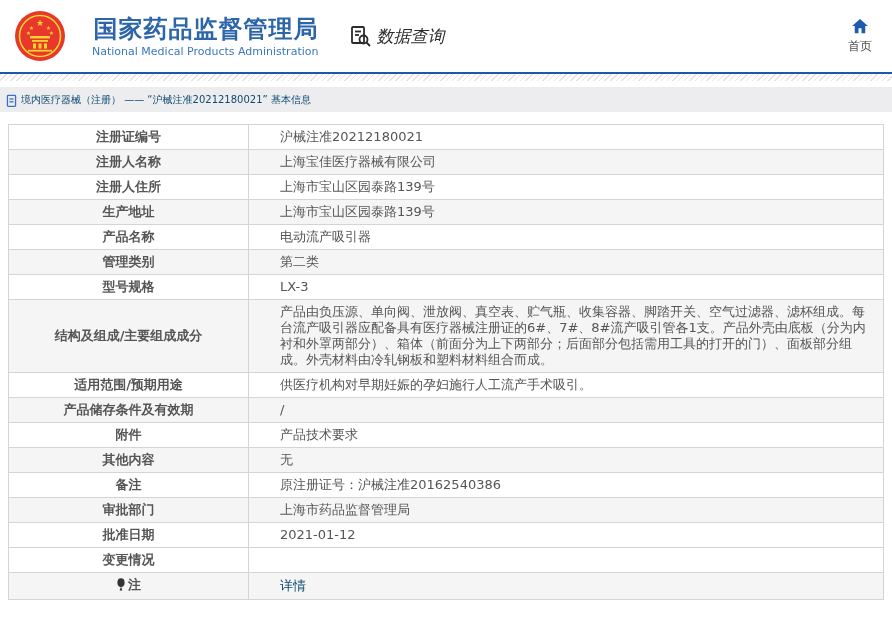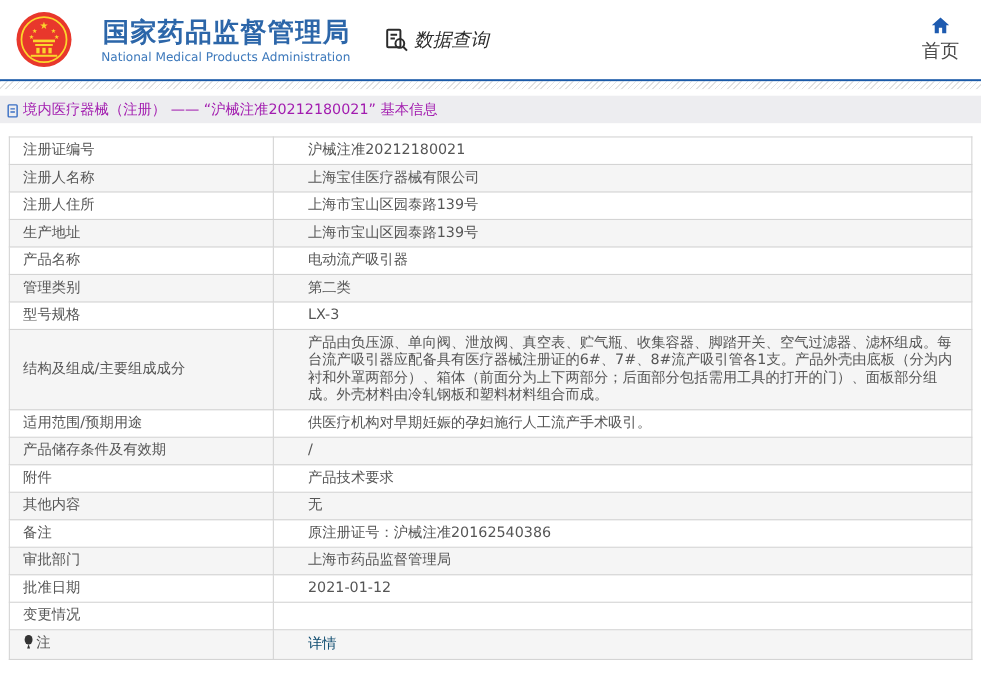--- a/index.html
+++ b/index.html
@@ -12,35 +12,35 @@
   .emblem { width:52px; height:52px; flex:0 0 52px; }
   .logo-text { margin-left:26px;text-align:right; }
   .site-title { font-size:24px; font-weight:bold; color:#2c66a9; letter-spacing:1px; line-height:28px; }
   .site-subtitle { font-size:11px; color:#3c78bb; margin-top:2px; }
   .data-query { display:flex; align-items:center; margin-left:30px; cursor:pointer; }
   .data-query .dq-icon { width:24px; height:24px; margin-right:4px; }
   .dq-label { font-size:17px; color:#2b2b2b;font-style:italic; }
   .top-nav { margin-left:auto; display:flex; gap:30px; padding-right:6px; }
   .nav-item { display:flex; flex-direction:column; align-items:center; cursor:pointer; text-decoration:none; }
   .nav-item .nav-icon { width:18px; height:18px; margin-bottom:3px; }
-  .nav-label { font-size:17px; color:#4a4a4a; white-space:nowrap; }
+  .nav-label { font-size:12px; color:#4a4a4a; white-space:nowrap; }
 
   .blue-rule { height:2px; background:#1b5aa8; }
   .hatch-band { height:7px;
     background:repeating-linear-gradient(135deg,#e2e2e2 0,#e2e2e2 1px,#ffffff 1px,#ffffff 4px); }
 
   
   .breadcrumb { margin-top:6px; height:25px; background:#ededf0; display:flex; align-items:center; padding-left:5px; }
   .breadcrumb .bc-icon { width:13px; height:14px; margin-right:3px; flex:0 0 13px; }
-  .bc-text { font-size:13px; color:#a21caf; }
+  .bc-text { font-size:10px; color:#0c4a6e; }
 
   
   .info-table { border-collapse:collapse; width:876px; margin:12px 8px 0 8px; table-layout:fixed; }
   .info-table td { border:1px solid #d4d4d4; font-size:13px; color:#555; padding:4px 12px; height:17px; line-height:16px; vertical-align:middle; }
-  td.label-cell { width:240px; text-align:left; white-space:nowrap; }
+  td.label-cell { width:240px; text-align:center; white-space:nowrap;font-weight:bold; }
   td.value-cell { text-align:left; word-break:break-all;padding-left:31px; }
   tr.alt { background:#f5f5f5; }
   .pin-wrap { display:inline-block; vertical-align:-2px; margin-right:2px; }
   a.detail-link { color:#0c4a6e; text-decoration:none; cursor:pointer; }
 </style>
 </head>
 <body>
 
 <div class="page">
 

